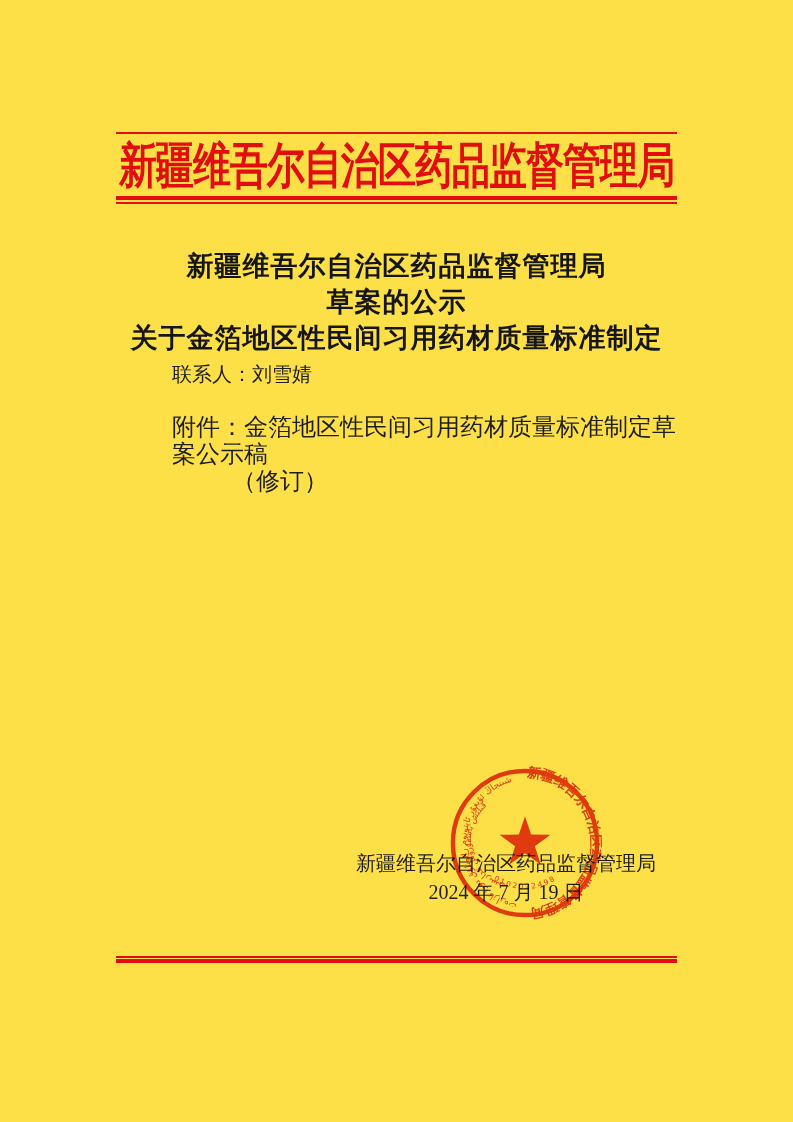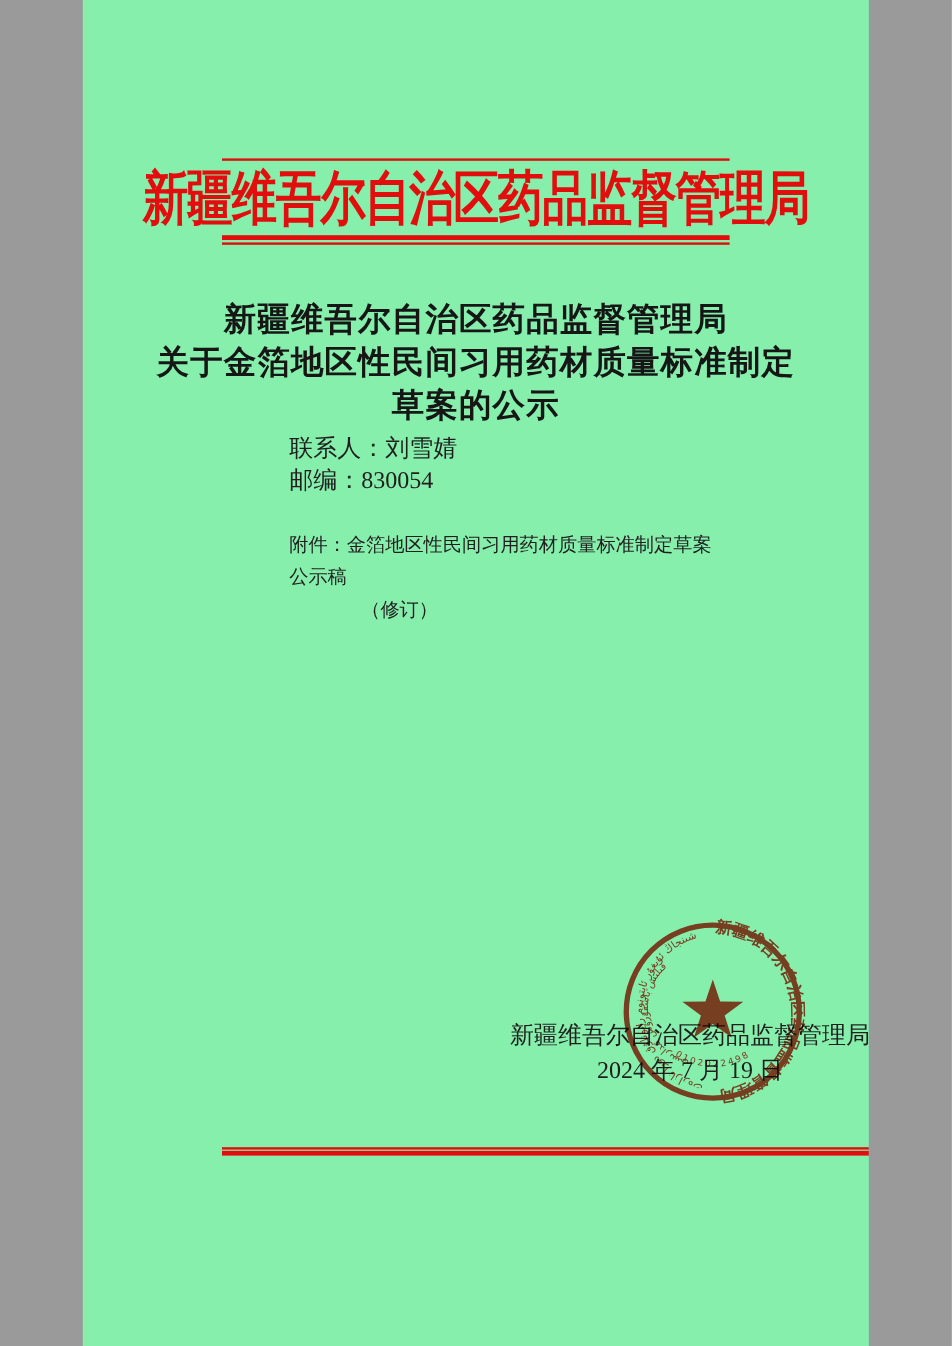--- a/index.html
+++ b/index.html
@@ -1,22 +1,22 @@
 <!DOCTYPE html>
 <html><head>
 <meta charset="utf-8">
 <style>
   * { margin: 0; padding: 0; box-sizing: border-box; }
   html, body { background: #9a9a9a; }
   .page {
     position: relative;
-    width: 655px;
+    width: 793px;
     height: 1122px;
     margin: 0 auto;
-    background: #86efac;
+    background: #fde047;
     overflow: hidden;
     font-family: "Liberation Serif", "DejaVu Serif", serif;
     color: #1f1f1f;
   }
   
   .banner { margin: 132px 116px 0 116px; }
   .rule { background: #e20d0d; }
   .rule-thin  { height: 2px; }
   .rule-thick { height: 4px; }
   .rule-gap   { height: 2px; background: transparent; }
@@ -50,21 +50,21 @@
   }
   
   .body-para {
     margin: 17px 116px 0 116px;
     font-size: 20px;
     line-height: 27px;
     text-align: justify;
     text-indent: 56px;
   }
   .contacts { margin: 5px 116px 16px 172px; font-size: 20px; line-height: 27px; }
-  .attachment { margin: 26px 116px 0 172px; font-size: 16px; line-height: 27px; }
+  .attachment { margin: 26px 116px 0 172px; font-size: 24px; line-height: 27px; }
   .attachment .att-line2 { padding-left: 60px; font-family: Liberation Serif, serif; }
   
   .signature {
     position: absolute;
     left: 340px; top: 849px;
     width: 332px;
     text-align: center;
     font-size: 20px;
     line-height: 29px;
     z-index: 1;
@@ -91,28 +91,27 @@
     <div class="banner-text">
       <span>新疆维吾尔自治区药品监督管理局</span>
     </div>
     <div class="rule rule-thick"></div>
     <div class="rule-gap"></div>
     <div class="rule rule-thin"></div>
   </div>
 
   <div class="doc-title">
     <div>新疆维吾尔自治区药品监督管理局</div>
+    <div>草案的公示</div>
     <div>关于金箔地区性民间习用药材质量标准制定</div>
-    <div>草案的公示</div>
   </div>
 
 
   <div class="contacts">
     <div>联系人：刘雪婧</div>
-    <div>邮编：830054</div>
   </div>
 
   <div class="attachment">
     <div>附件：金箔地区性民间习用药材质量标准制定草案公示稿</div>
     <div class="att-line2">（修订）</div>
   </div>
 
   <div class="signature">
     <div>新疆维吾尔自治区药品监督管理局</div>
     <div>2024 年 7 月 19 日</div>

